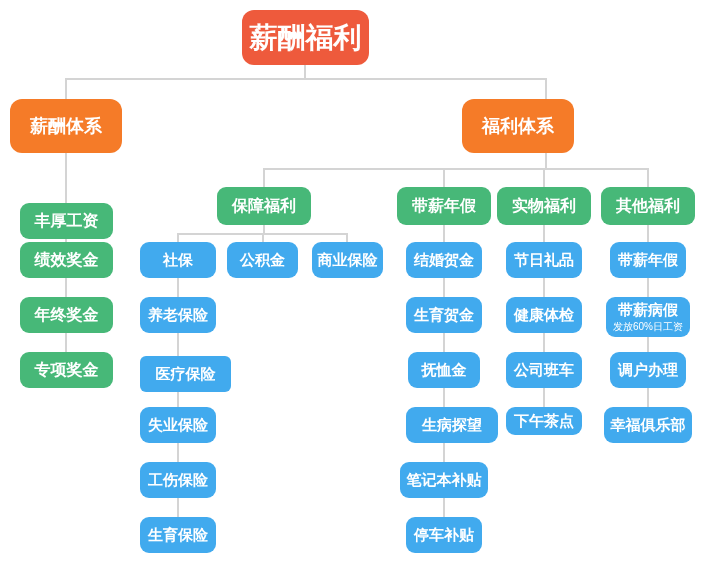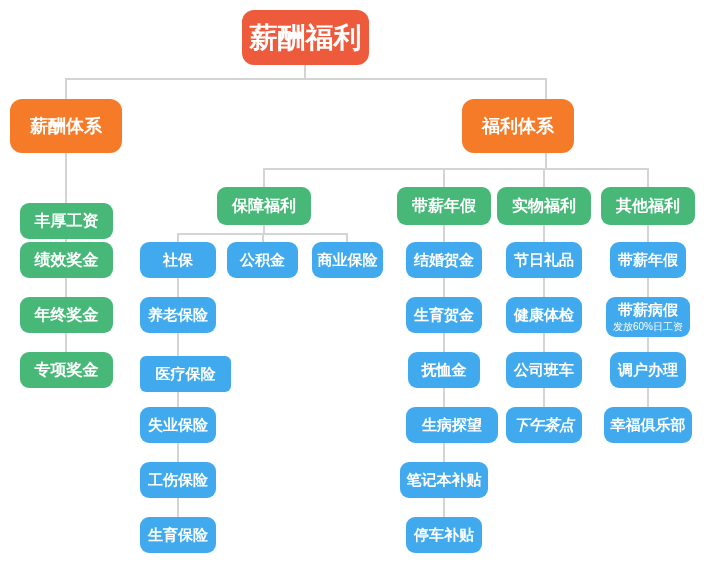--- a/index.html
+++ b/index.html
@@ -88,21 +88,21 @@
   <div class="node blue" style="left:406px; top:242px; width:76px; height:36px;">结婚贺金</div>
   <div class="node blue" style="left:406px; top:297px; width:76px; height:36px;">生育贺金</div>
   <div class="node blue" style="left:408px; top:352px; width:72px; height:36px;">抚恤金</div>
   <div class="node blue" style="left:406px; top:407px; width:92px; height:36px;">生病探望</div>
   <div class="node blue" style="left:400px; top:462px; width:88px; height:36px;">笔记本补贴</div>
   <div class="node blue" style="left:406px; top:517px; width:76px; height:36px;">停车补贴</div>
 
   <div class="node blue" style="left:506px; top:242px; width:76px; height:36px;">节日礼品</div>
   <div class="node blue" style="left:506px; top:297px; width:76px; height:36px;">健康体检</div>
   <div class="node blue" style="left:506px; top:352px; width:76px; height:36px;">公司班车</div>
-  <div class="node blue" style="left:506px; top:407px; width:76px; height:36px;font-style:italic;">下午茶点</div>
+  <div class="node blue" style="left:506px; top:407px; width:76px; height:28px;">下午茶点</div>
 
   <div class="node blue" style="left:610px; top:242px; width:76px; height:36px;">带薪年假</div>
   <div class="node blue" style="left:606px; top:297px; width:84px; height:40px;">
     <span>带薪病假</span>
     <span class="note">发放60%日工资</span>
   </div>
   <div class="node blue" style="left:610px; top:352px; width:76px; height:36px;">调户办理</div>
   <div class="node blue" style="left:604px; top:407px; width:88px; height:36px;">幸福俱乐部</div>
 
 </div>

